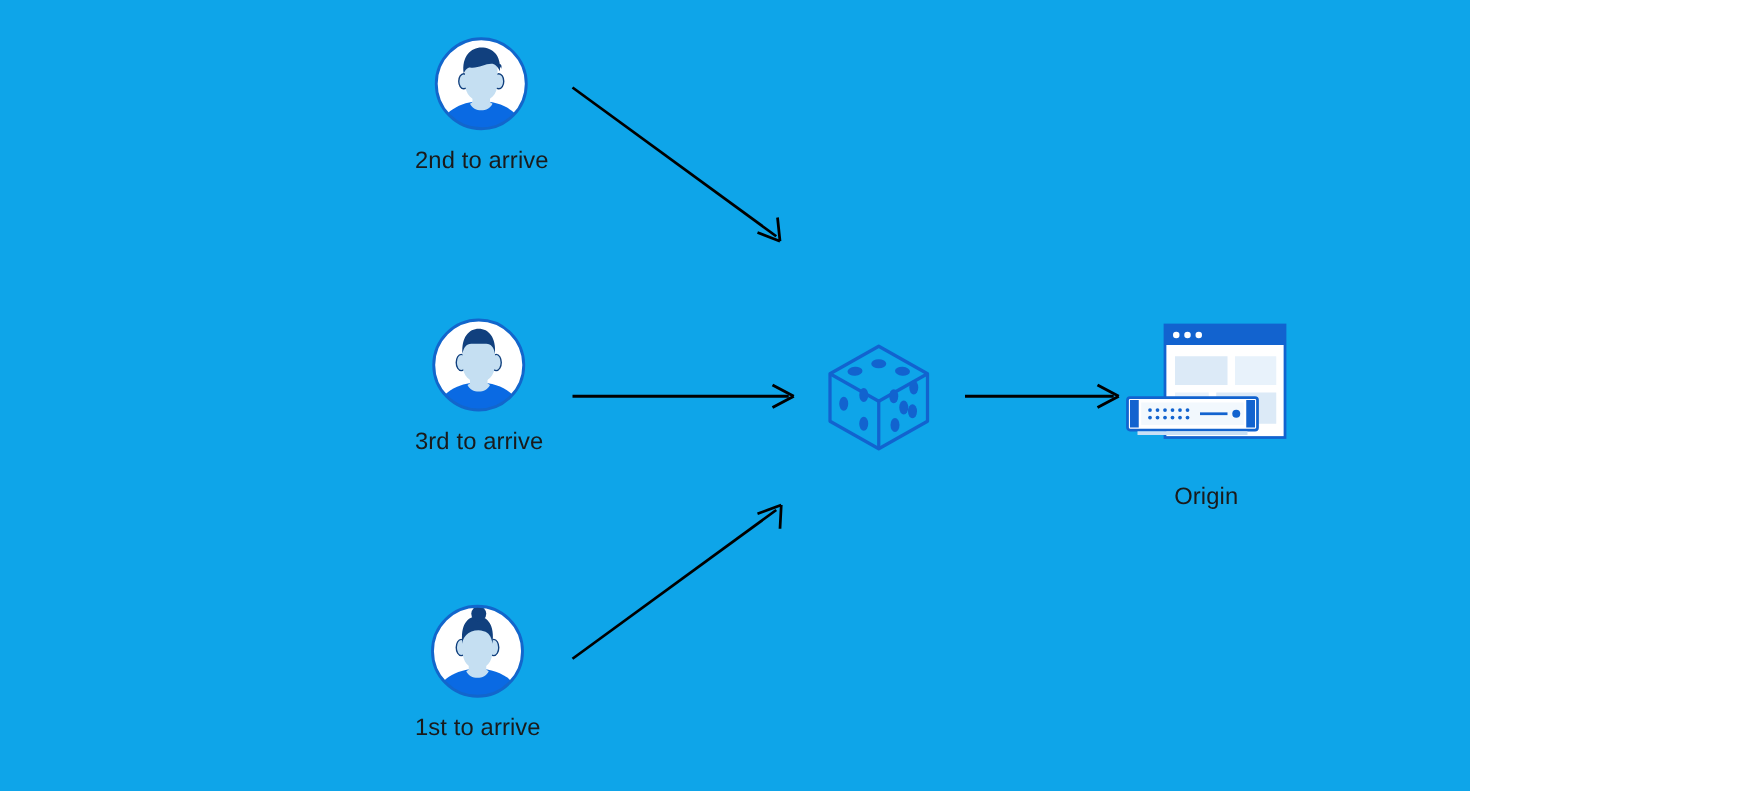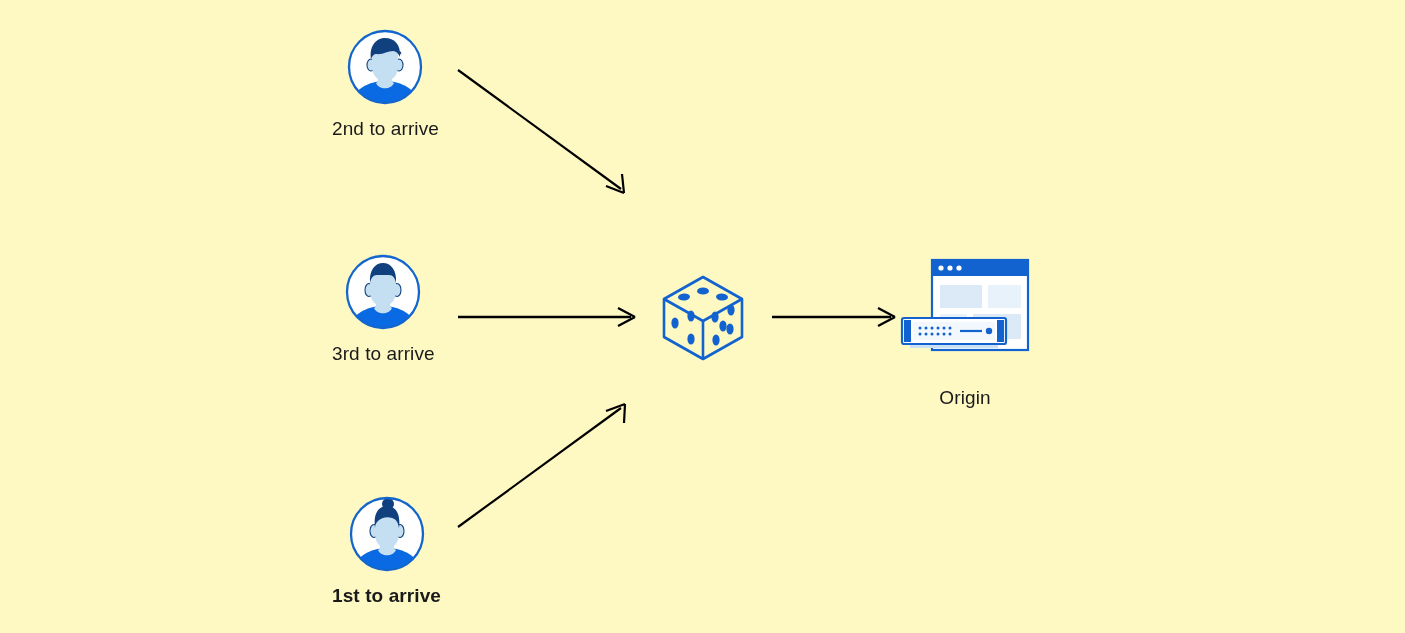--- a/index.html
+++ b/index.html
@@ -6,23 +6,23 @@
     margin: 0;
     padding: 0;
     background: #ffffff;
   }
   body {
     font-family: "Liberation Sans", sans-serif;
     -webkit-font-smoothing: antialiased;
   }
   #canvas {
     position: relative;
-    width: 1405px;
+    width: 1176px;
     height: 633px;
-    background: #fef9c3;
+    background: #0ea5e9;
     overflow: hidden;
   }
   .node {
     position: absolute;
     display: flex;
     flex-direction: column;
     align-items: center;
   }
   .node-label {
     font-size: 19px;
@@ -122,21 +122,21 @@
           <path d="M 26 28 C 26 18 33 13 39 13 C 45 13 52 18 52 28 L 52 38 C 52 48 46 53 39 53 C 32 53 26 48 26 38 Z" fill="#c5dff2"></path>
 
           <path d="M 26 30 C 25 17 31 10 39 10 C 47 10 53 17 52 30 C 51 25 49 22 45 22 L 33 22 C 29 22 27 25 26 30 Z" fill="#11407e"></path>
         </g>
         <circle cx="39" cy="39" r="36" fill="none" stroke="#1266cc" stroke-width="2.3"></circle>
       </svg>
     </div>
     <div class="node-label avatar-label">3rd to arrive</div>
   </div>
 
-  <div class="node" style="left:332px; top:495px;font-weight:bold;">
+  <div class="node" style="left:332px; top:482px;">
     <div class="avatar-wrap">
       <svg viewBox="0 0 78 78" width="78" height="78">
         <defs>
           <clipPath id="clip1st">
               <circle cx="39" cy="39" r="36"></circle>
             </clipPath>
         </defs>
         <circle cx="39" cy="39" r="36" fill="#ffffff"></circle>
         <g clip-path="url(#clip1st)">
           <path d="M 39 53 C 18 53 4 66 2 82 L 76 82 C 74 66 60 53 39 53 Z" fill="#0a6ae3"></path>

